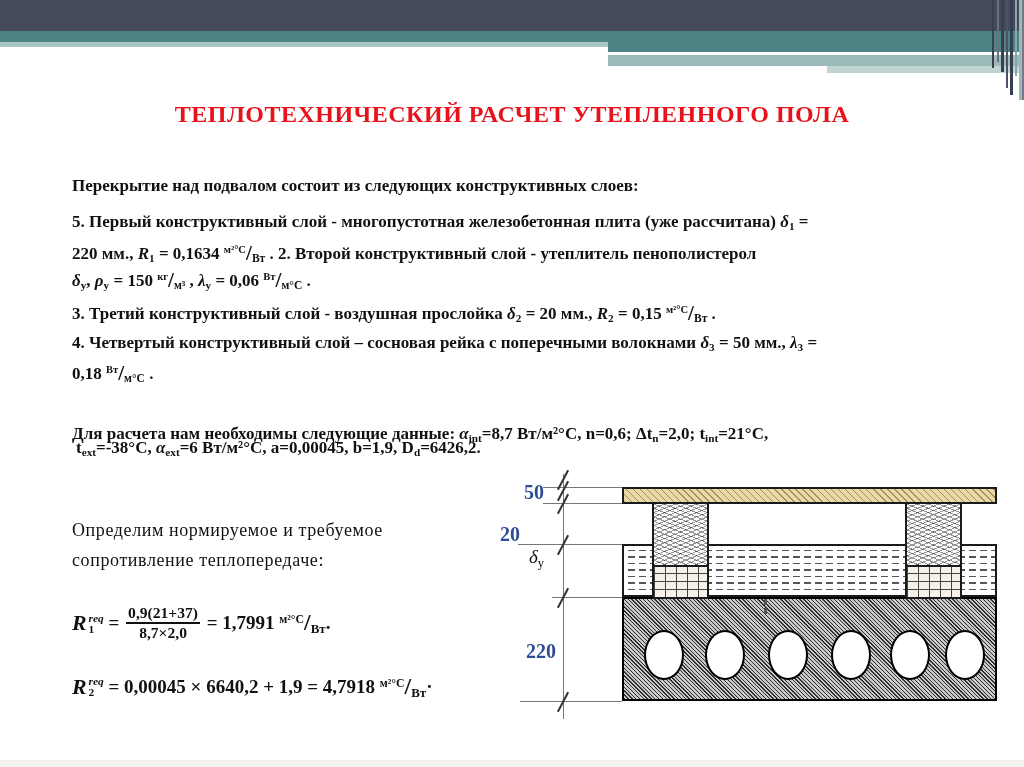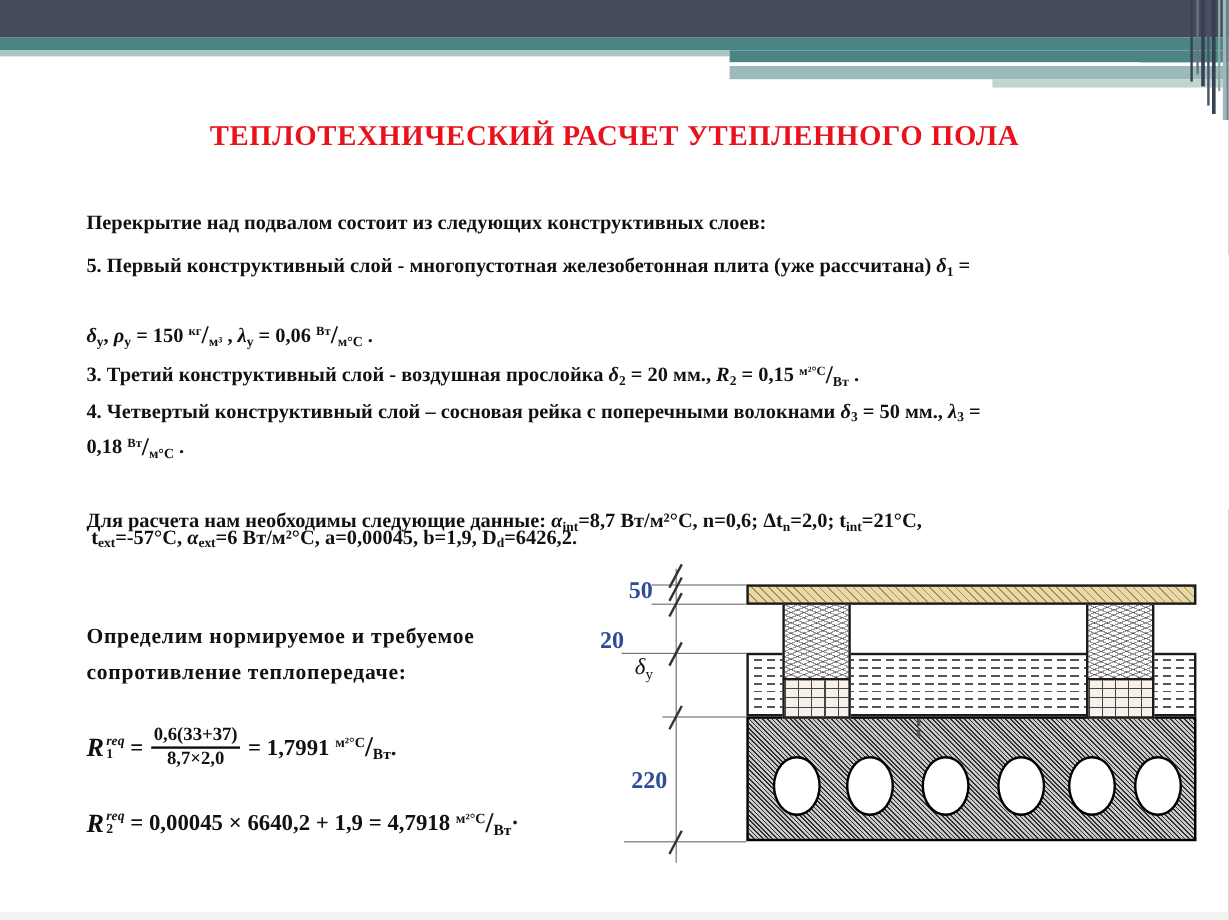--- a/index.html
+++ b/index.html
@@ -6,21 +6,21 @@
   .slide{position:relative;width:1024px;height:767px;background:#ffffff;overflow:hidden;
          font-family:"Liberation Serif","DejaVu Serif",serif;color:#111;}
 
   
   .decor{position:absolute;}
 
   
   .title{position:absolute;left:0;top:101px;width:1024px;text-align:center;
          font-size:24px;font-weight:bold;letter-spacing:.5px;}
   .tline{position:absolute;left:72px;font-size:17px;font-weight:bold;white-space:nowrap;line-height:22px;}
-  .hline{position:absolute;left:72px;font-size:18px;font-weight:bold;letter-spacing:.6px;white-space:nowrap;}
+  .hline{position:absolute;left:72px;font-size:18px;font-weight:normal;letter-spacing:.6px;white-space:nowrap;}
   .fline{position:absolute;left:72px;font-size:19px;font-weight:bold;white-space:nowrap;}
 
   .seg-i{font-style:italic;}
   .seg-sub{font-size:.66em;vertical-align:-.28em;}
 
   
   .uf{display:inline;white-space:nowrap;}
   .uf-top{font-size:.62em;vertical-align:.55em;}
   .uf-slash{font-size:1.25em;font-weight:bold;vertical-align:-.05em;}
   .uf-bot{font-size:.68em;vertical-align:-.3em;}
@@ -85,37 +85,38 @@
   <div class="decor" style="left:1015px;top:0;width:2px;height:76px;background:#87a7a8;"></div>
   <div class="decor" style="left:1019px;top:0;width:3px;height:100px;background:#9fb9b9;"></div>
   <div class="decor" style="left:1022px;top:0;width:2px;height:100px;background:#747a8a;"></div>
   <div class="bottom-strip"></div>
 
   <div class="title" style="color:#e8121c;">ТЕПЛОТЕХНИЧЕСКИЙ РАСЧЕТ УТЕПЛЕННОГО ПОЛА</div>
 
   <div class="tline" style="top:175px;">Перекрытие над подвалом состоит из следующих конструктивных слоев:</div>
 
   <div class="tline" style="top:211px;"><span>5. Первый конструктивный слой - многопустотная железобетонная плита (уже рассчитана)  </span><span class="seg-i">δ</span><span class="seg-sub">1</span><span> =</span></div>
+  <div class="tline" style="top:239px;"><span>220 мм., </span><span class="seg-i">R</span><span class="seg-sub">1</span><span> = 0,1634 </span><span class="uf"><span class="uf-top">м²°С</span><span class="uf-slash">/</span><span class="uf-bot">Вт</span></span><span> . 2. Второй конструктивный слой - утеплитель пенополистерол</span></div>
   <div class="tline" style="top:266px;"><span class="seg-i">δ</span><span class="seg-sub">у</span><span>, </span><span class="seg-i">ρ</span><span class="seg-sub">у</span><span> = 150 </span><span class="uf"><span class="uf-top">кг</span><span class="uf-slash">/</span><span class="uf-bot">м³</span></span><span> , </span><span class="seg-i">λ</span><span class="seg-sub">у</span><span> = 0,06 </span><span class="uf"><span class="uf-top">Вт</span><span class="uf-slash">/</span><span class="uf-bot">м°С</span></span><span> .</span></div>
   <div class="tline" style="top:299px;"><span>3. Третий конструктивный слой - воздушная прослойка  </span><span class="seg-i">δ</span><span class="seg-sub">2</span><span> = 20 мм., </span><span class="seg-i">R</span><span class="seg-sub">2</span><span> = 0,15 </span><span class="uf"><span class="uf-top">м²°С</span><span class="uf-slash">/</span><span class="uf-bot">Вт</span></span><span> .</span></div>
   <div class="tline" style="top:332px;"><span>4. Четвертый конструктивный слой – сосновая рейка с поперечными волокнами </span><span class="seg-i">δ</span><span class="seg-sub">3</span><span> = 50 мм., </span><span class="seg-i">λ</span><span class="seg-sub">3</span><span> =</span></div>
   <div class="tline" style="top:359px;"><span>0,18 </span><span class="uf"><span class="uf-top">Вт</span><span class="uf-slash">/</span><span class="uf-bot">м°С</span></span><span> .</span></div>
   <div class="tline" style="top:408px;margin-top:15px;"><span>Для расчета нам необходимы следующие данные: </span><span class="seg-i">α</span><span class="seg-sub">int</span><span>=8,7 Вт/м²°С, n=0,6; Δt</span><span class="seg-sub">n</span><span>=2,0; t</span><span class="seg-sub">int</span><span>=21°С,</span></div>
-  <div class="tline" style="top:437px;left:76px;"><span>t</span><span class="seg-sub">ext</span><span>=-57°С, </span><span class="seg-i">α</span><span class="seg-sub">ext</span><span>=6 Вт/м²°С, a=0,00045, b=1,9, D</span><span class="seg-sub">d</span><span>=6426,2.</span></div>
+  <div class="tline" style="top:437px;left:76px;"><span>t</span><span class="seg-sub">ext</span><span>=-38°С, </span><span class="seg-i">α</span><span class="seg-sub">ext</span><span>=6 Вт/м²°С, a=0,00045, b=1,9, D</span><span class="seg-sub">d</span><span>=6426,2.</span></div>
 
   <div class="hline" style="top:520px;">Определим нормируемое и требуемое</div>
   <div class="hline" style="top:550px;">сопротивление теплопередаче:</div>
 
   <div class="fline" style="top:606px;"><span class="rss">
         <span class="rss-base">R</span>
         <span class="rss-ss">
           <span class="rss-sup">req</span>
           <span class="rss-sub">1</span>
         </span>
-      </span><span> = </span><span class="vf"><span class="vf-num">0,6(33+37)</span><span class="vf-den">8,7×2,0</span></span><span> = 1,7991 </span><span class="uf"><span class="uf-top">м²°С</span><span class="uf-slash">/</span><span class="uf-bot">Вт</span></span><span>.</span></div>
+      </span><span> = </span><span class="vf"><span class="vf-num">0,9(21+37)</span><span class="vf-den">8,7×2,0</span></span><span> = 1,7991 </span><span class="uf"><span class="uf-top">м²°С</span><span class="uf-slash">/</span><span class="uf-bot">Вт</span></span><span>.</span></div>
   <div class="fline" style="top:673px;"><span class="rss">
         <span class="rss-base">R</span>
         <span class="rss-ss">
           <span class="rss-sup">req</span>
           <span class="rss-sub">2</span>
         </span>
       </span><span> = 0,00045 × 6640,2 + 1,9 = 4,7918 </span><span class="uf"><span class="uf-top">м²°С</span><span class="uf-slash">/</span><span class="uf-bot">Вт</span></span><span>·</span></div>
 
   <div class="dline" style="left:563px;top:474px;width:1px;height:245px;"></div>
   <div class="dline" style="left:543px;top:487px;width:79px;height:1px;"></div>

